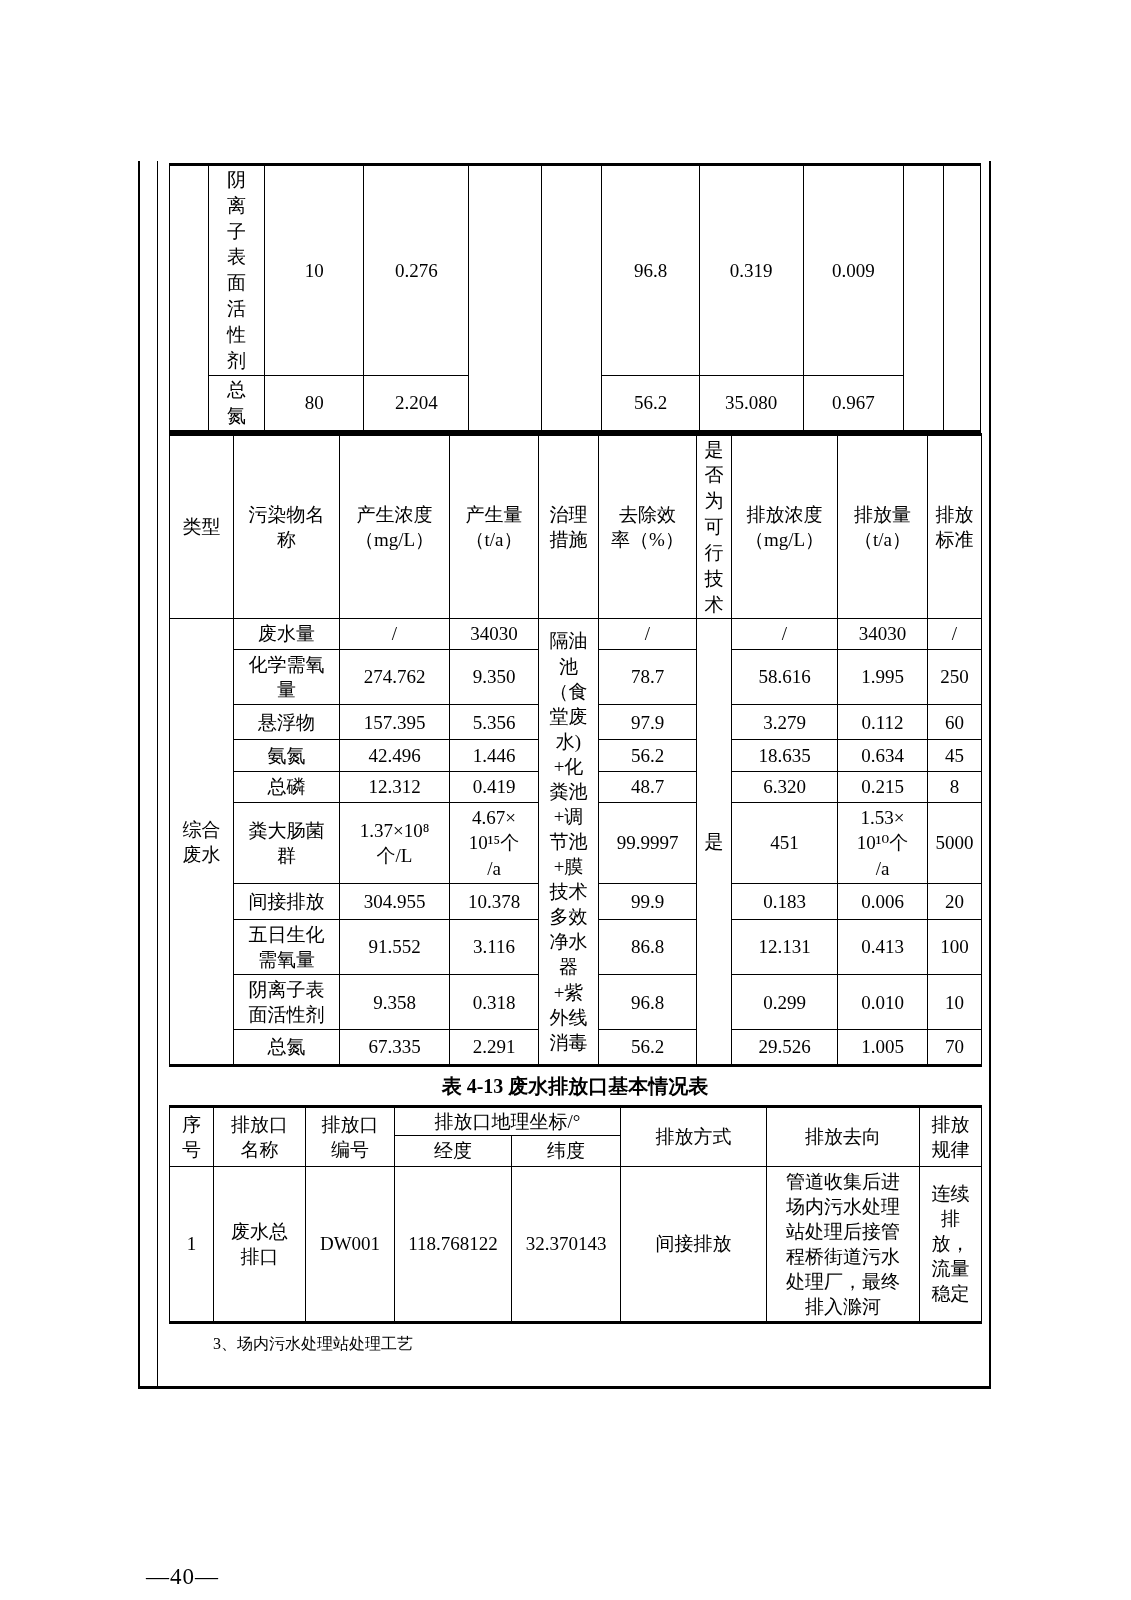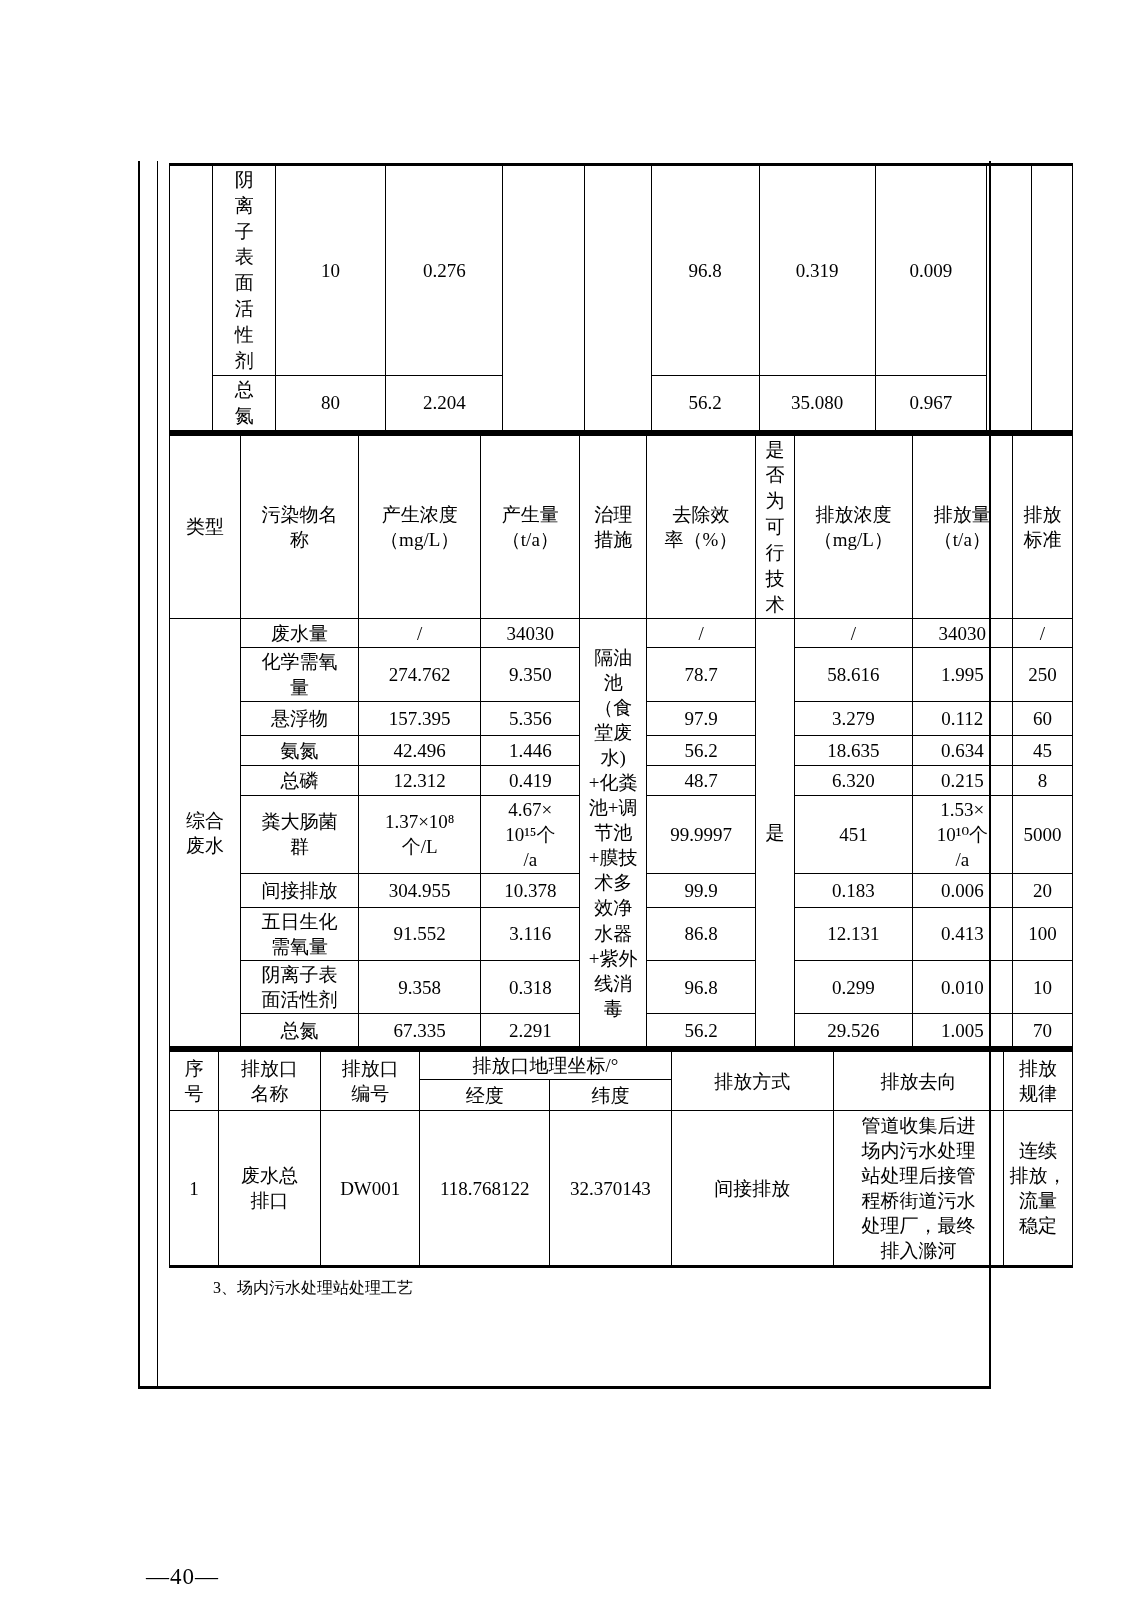--- a/index.html
+++ b/index.html
@@ -8,31 +8,31 @@
   .page { position:relative; width:1131px; height:1600px; background:#fff; overflow:hidden; }
 
   .frame {
     position:absolute; left:138px; top:161px; width:853px; height:1228px;
     border-left:2px solid #000; border-right:2px solid #000; border-bottom:3px solid #000;
   }
   .gutter-line { position:absolute; left:17px; top:0; bottom:0; width:1px; background:#000; }
   .content { position:absolute; left:29px; top:0; width:814px; }
 
   table.sheet {
-    border-collapse:collapse; table-layout:fixed; width:904px;
+    border-collapse:collapse; table-layout:fixed; width:812px;
     border-top:3px solid #000; border-bottom:3px solid #000;
     font-size:19px;
   }
   table.sheet td {
     border:1px solid #000; text-align:center; vertical-align:middle;
     padding:1px 3px; white-space:pre-line; line-height:1.32;
     overflow:hidden;
   }
   .vcell { width:21px; margin:0 auto; word-break:break-all; line-height:1.36; }
-  .treat { word-break:break-all; padding:0 4px; line-height:1.32; }
+  .treat { word-break:break-all; padding:8px 4px; line-height:1.32; }
 
   .h206{height:206px;} .h56{height:56px;}
   .h182{height:182px;}
   .h29{height:29px;} .h48{height:48px;margin-top:7px;} .h34{height:34px;margin-top:44px;} .h30{height:30px;}
   .h74{height:74px;} .h51{height:51px;}
   .h27{height:27px;} .h31{height:31px;} .h156{height:156px;}
 
   .top-table { margin-top:2px; }
   .intro { font-size:20px; margin:5px 0 0 44px; line-height:1.2; }
   .tbl-title { font-size:20px; font-weight:bold; text-align:center; width:812px; }
@@ -224,20 +224,21 @@
           <td>67.335</td>
           <td>2.291</td>
           <td>56.2</td>
           <td>29.526</td>
           <td>1.005</td>
           <td>70</td>
         </tr>
       </tbody>
         </table>
 
+      <div class="tbl-title t13-title">表 4-13 废水排放口基本情况表</div>
 
       <table class="sheet">
         <colgroup>
           <col style="width:44px">
             <col style="width:92px">
             <col style="width:89px">
             <col style="width:117px">
           <col style="width:109px">
             <col style="width:146px">
             <col style="width:153px">

